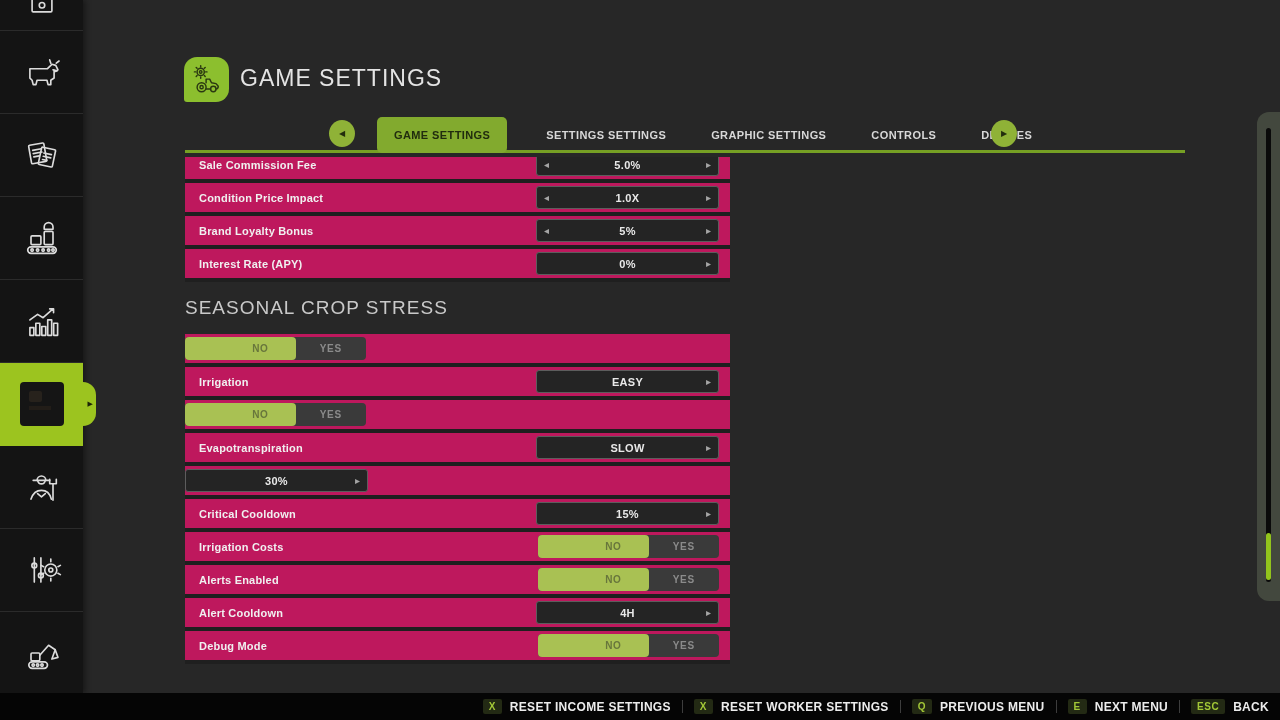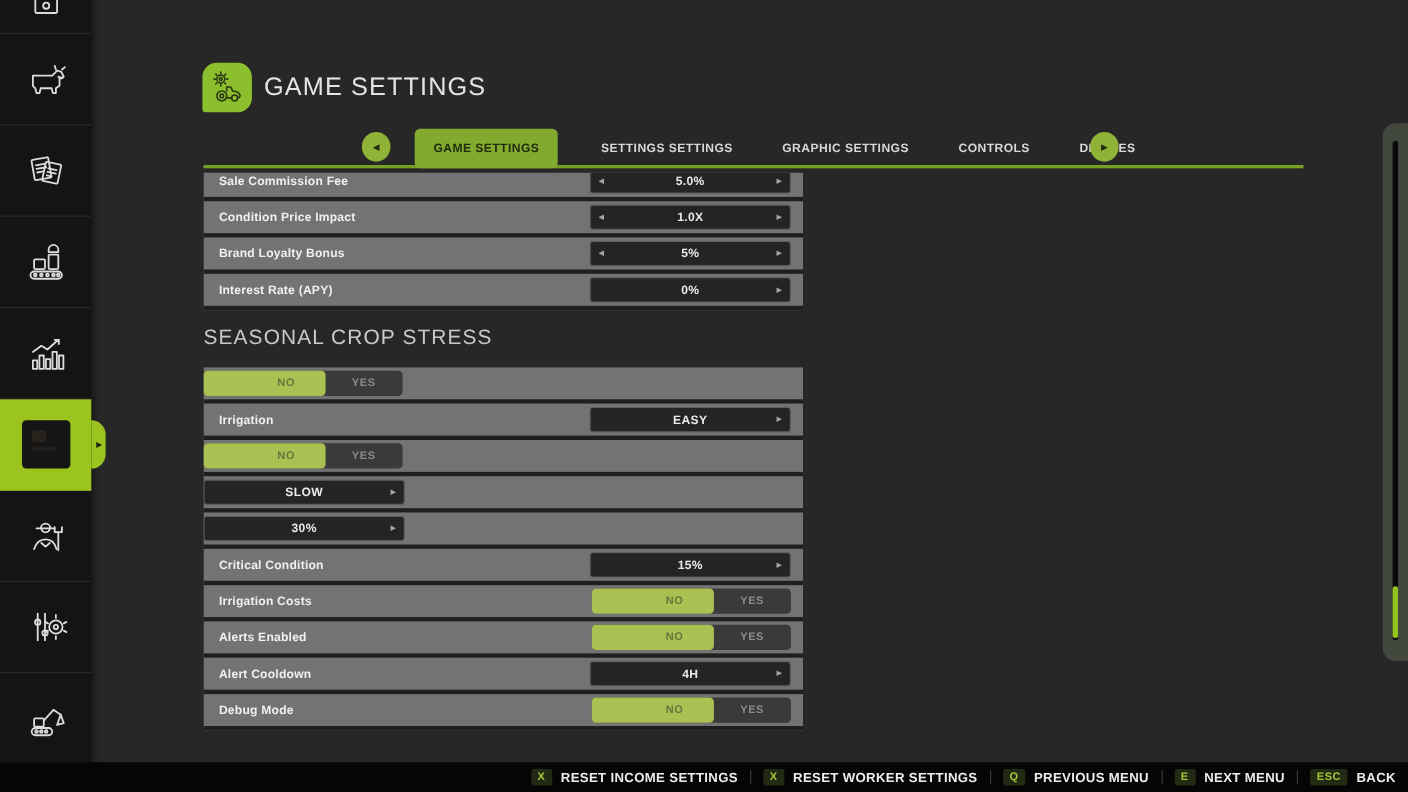--- a/index.html
+++ b/index.html
@@ -40,21 +40,21 @@
   .tab-circle.left { left:329px; }
   .tab-circle.right { left:991px; }
   .tabs { position:absolute; left:377px; top:117px; height:36px; display:flex; align-items:center; gap:33px; }
   .tab { font-size:11px; font-weight:bold; letter-spacing:.4px; color:#d8d8d8; padding:0 6px;
     white-space:nowrap; cursor:pointer; }
   .tab.active { background:#82aa2e; color:#212c0e; height:36px; line-height:36px;
     padding:0 17px; border-radius:5px; }
 
   
   .list { position:absolute; left:185px; top:157px; width:545px; height:523px; overflow:hidden; }
-  .row { height:29px; background:#737373; border-bottom:4.4px solid #1f1f1f;
+  .row { height:29px; background:#be185d; border-bottom:4.4px solid #1f1f1f;
     display:flex; align-items:center; }
   .row.clipped { margin-top:-7px; }
   .row-label { flex:1; padding-left:14px; font-size:11px; font-weight:bold; color:#f0f0f0; letter-spacing:.2px; }
   .section-title { font-size:19px; color:#c9c9c9; letter-spacing:1px; margin:14px 0; line-height:24px; }
 
   .stepper { width:181px; height:21px; margin-right:11px; background:#242424;
     border:1px solid #5d5d5d; border-radius:3px; position:relative;
     display:flex; align-items:center; justify-content:center; cursor:pointer; }
   .stepper .val { font-size:11px; font-weight:bold; color:#e9e9e9; letter-spacing:.3px; }
   .stepper .arr { position:absolute; top:50%; transform:translateY(-50%);
@@ -262,35 +262,36 @@
   </div>
 
   <div class="row">
     <div class="toggle">
       <span class="opt on">NO</span>
       <span class="opt off">YES</span>
     </div>
   </div>
 
   <div class="row">
+    <span class="row-label">Evapotranspiration</span>
     <div class="stepper">
       <span class="val">SLOW</span>
       <span class="arr right">▸</span>
     </div>
   </div>
 
   <div class="row">
     <div class="stepper">
       <span class="val">30%</span>
       <span class="arr right">▸</span>
     </div>
   </div>
 
   <div class="row">
-    <span class="row-label">Critical Condition</span>
+    <span class="row-label">Critical Cooldown</span>
     <div class="stepper">
       <span class="val">15%</span>
       <span class="arr right">▸</span>
     </div>
   </div>
 
   <div class="row">
     <span class="row-label">Irrigation Costs</span>
     <div class="toggle">
       <span class="opt on">NO</span>

